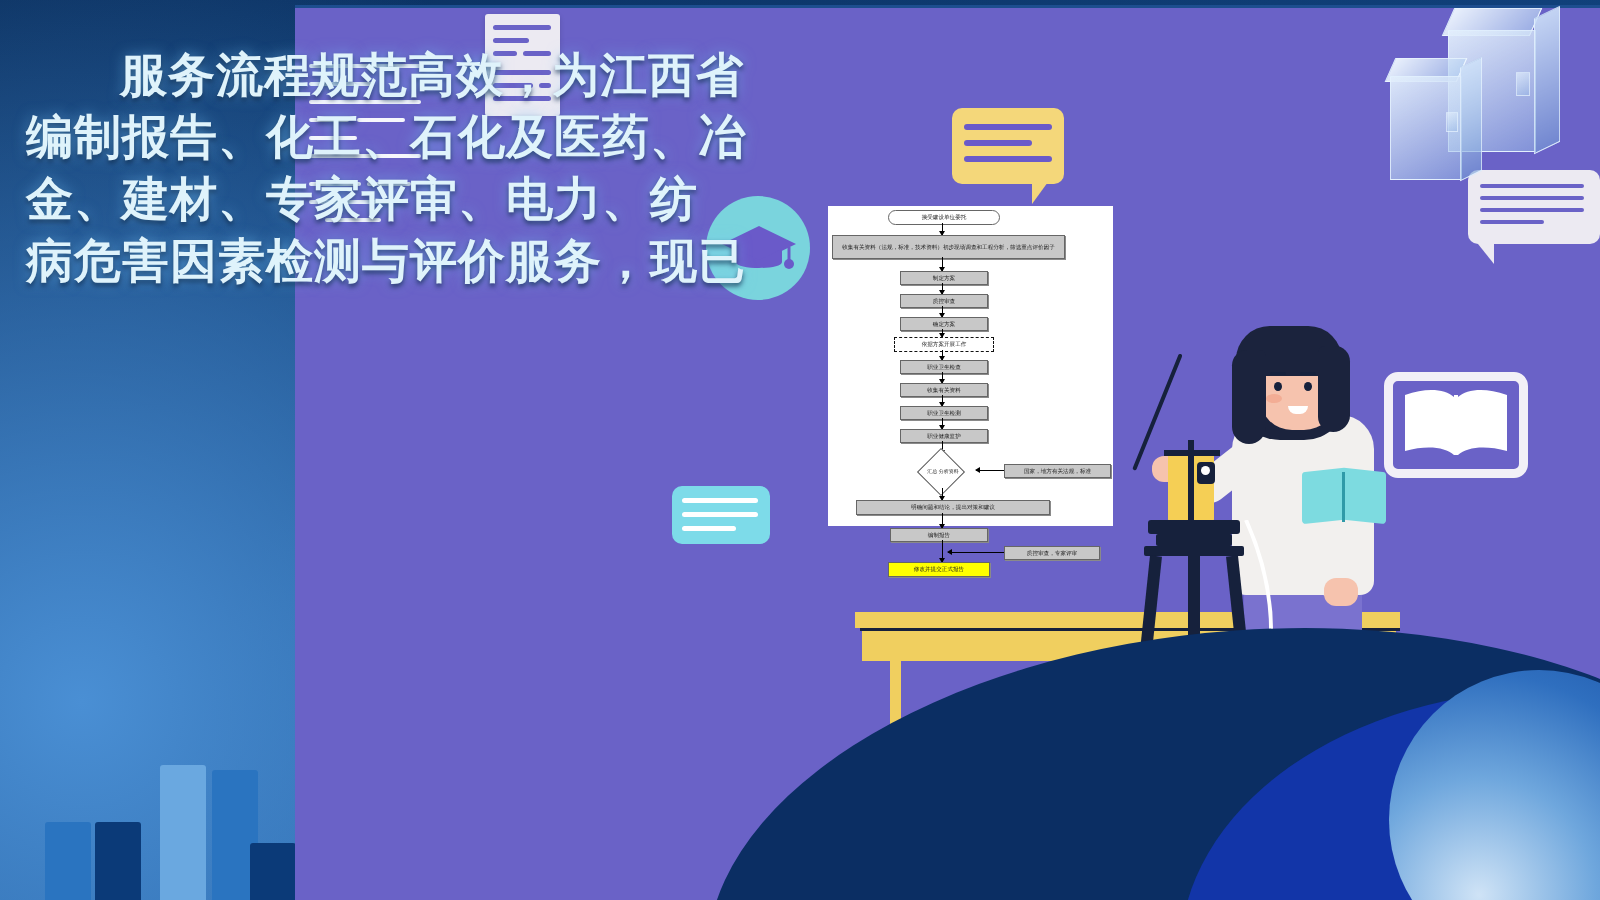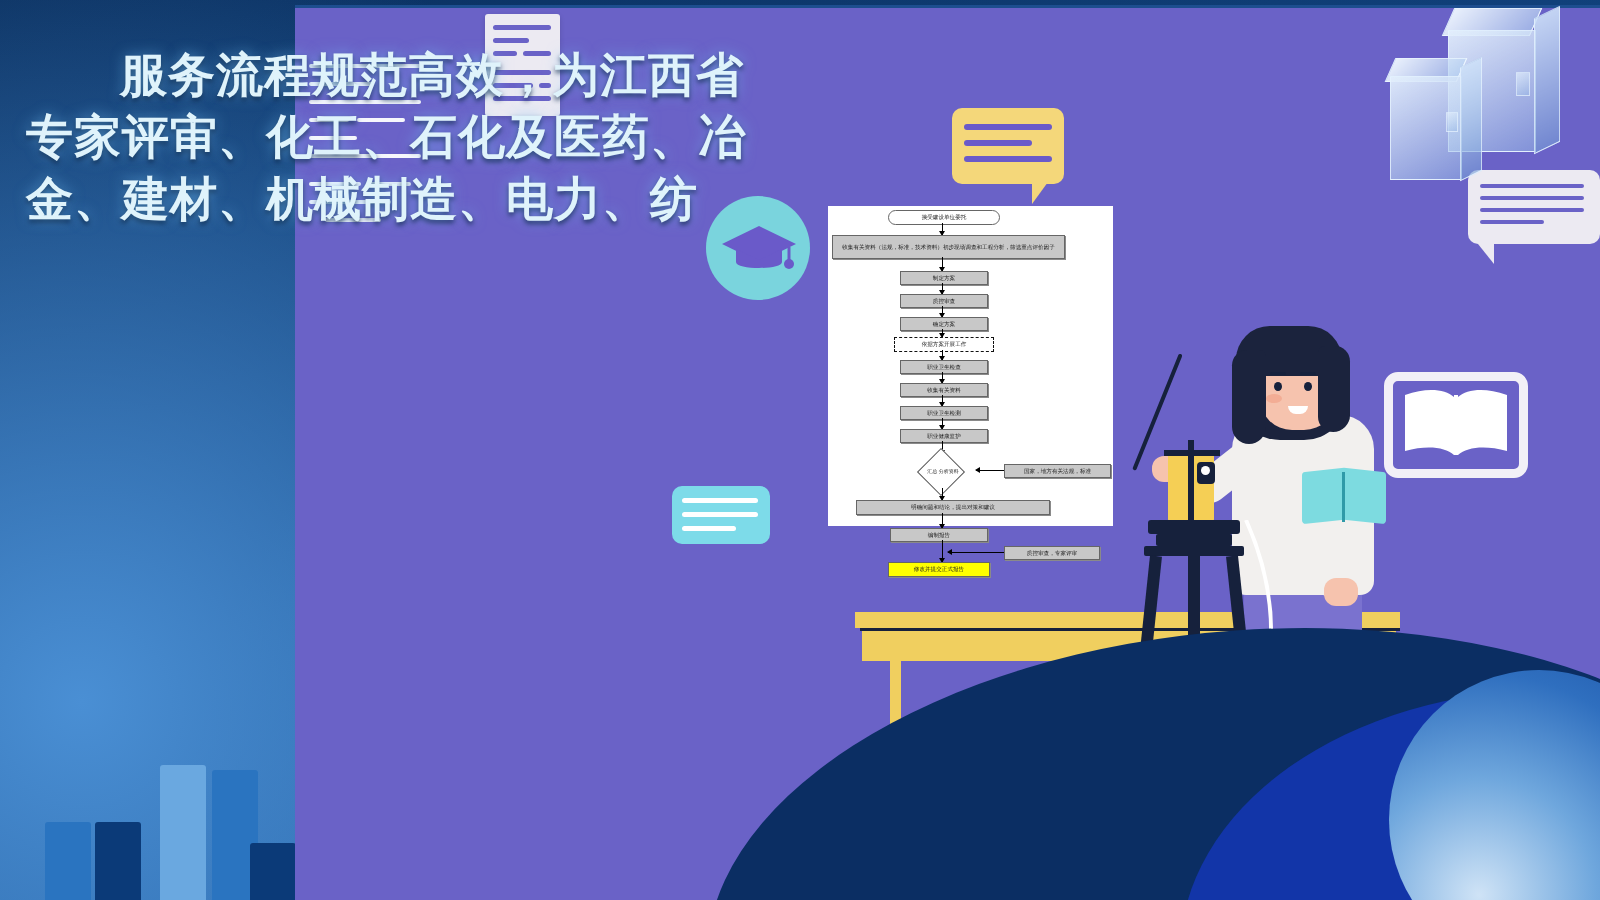--- a/index.html
+++ b/index.html
@@ -299,22 +299,23 @@
       <path d="M96 0 C 132 80, 130 170, 86 230 C 46 286, 30 330, 44 380" fill="none" stroke="#ffffff" stroke-width="4"></path>
     </svg>
   </div>
 
   <div class="wave"></div>
   <div class="wave2"></div>
   <div class="corner-circle"></div>
 
   <div class="headline">
     <p class="indent">服务流程规范高效，为江西省</p>
-    <p>专家评审、化工、石化及医药、冶</p>
-    <p>金、建材、机械制造、电力、纺</p>
+    <p>编制报告、化工、石化及医药、冶</p>
+    <p>金、建材、专家评审、电力、纺</p>
+    <p>病危害因素检测与评价服务，现已</p>
   </div>
 
   <div class="cap-circle">
     <svg style="position:absolute;left:14px;top:26px;width:78px;height:56px;" viewBox="0 0 78 56">
       <polygon points="39,4 76,22 39,40 2,22" fill="#6a5ac9"></polygon>
       <path d="M16 27 L16 40 C16 48, 62 48, 62 40 L62 27 L39 38 Z" fill="#6a5ac9"></path>
       <path d="M69 25 L69 38" stroke="#6a5ac9" stroke-width="3" fill="none"></path>
       <circle cx="69" cy="42" r="5" fill="#6a5ac9"></circle>
     </svg>
   </div>

